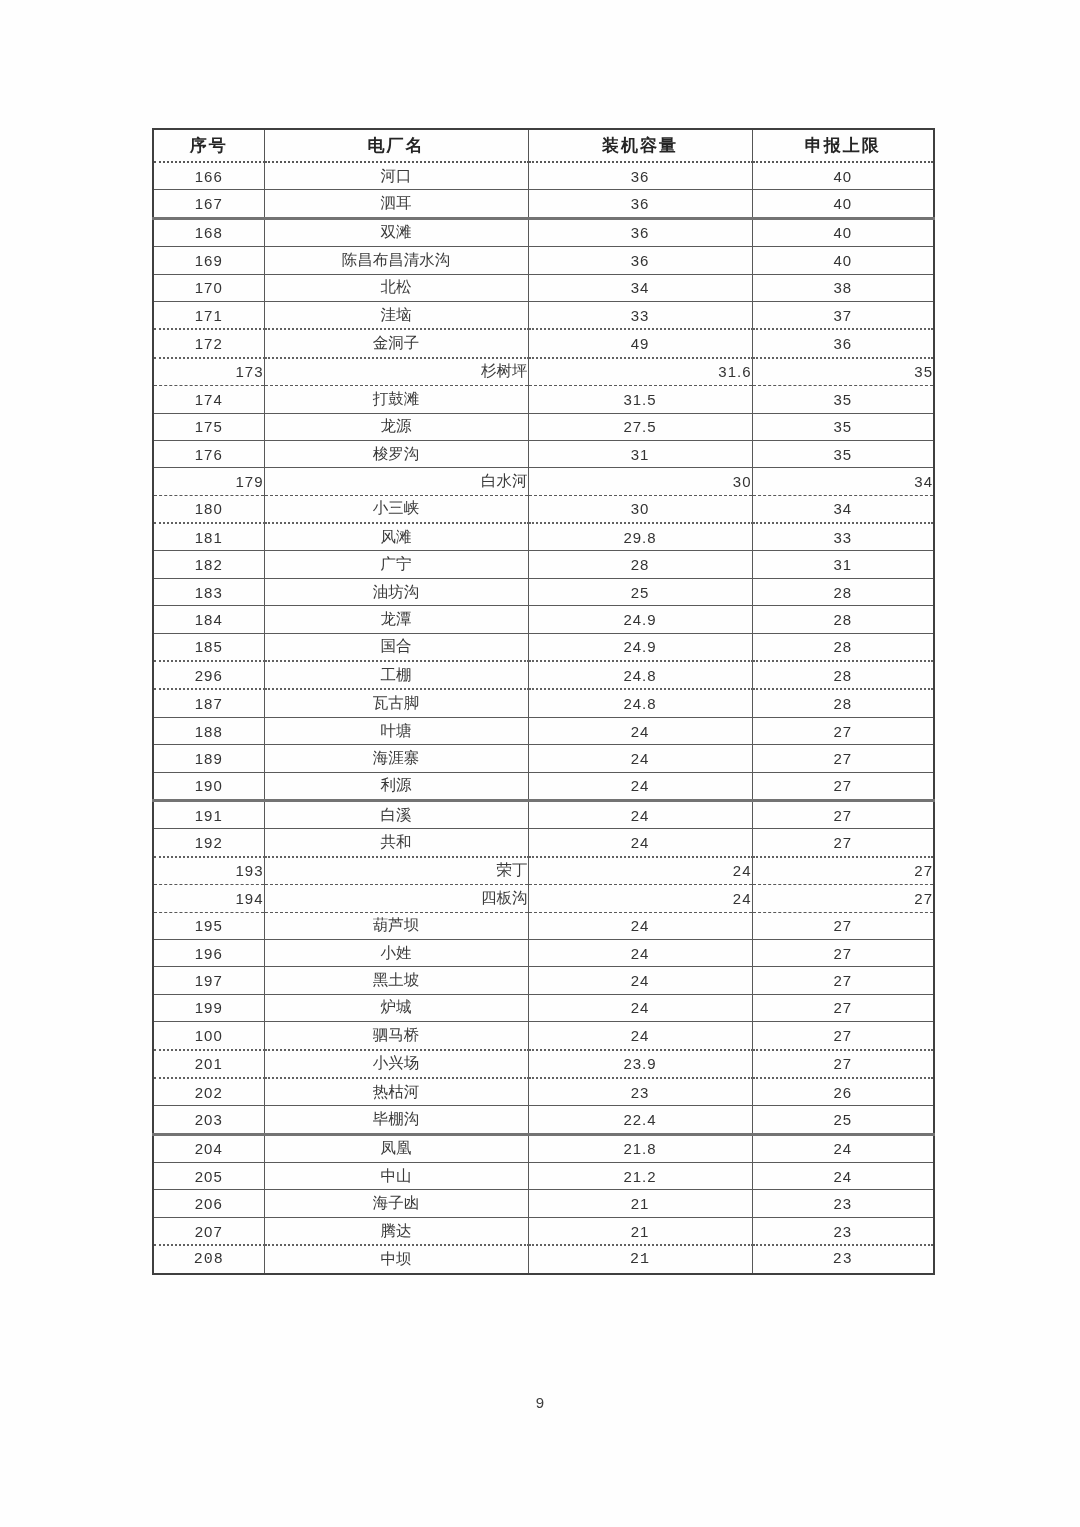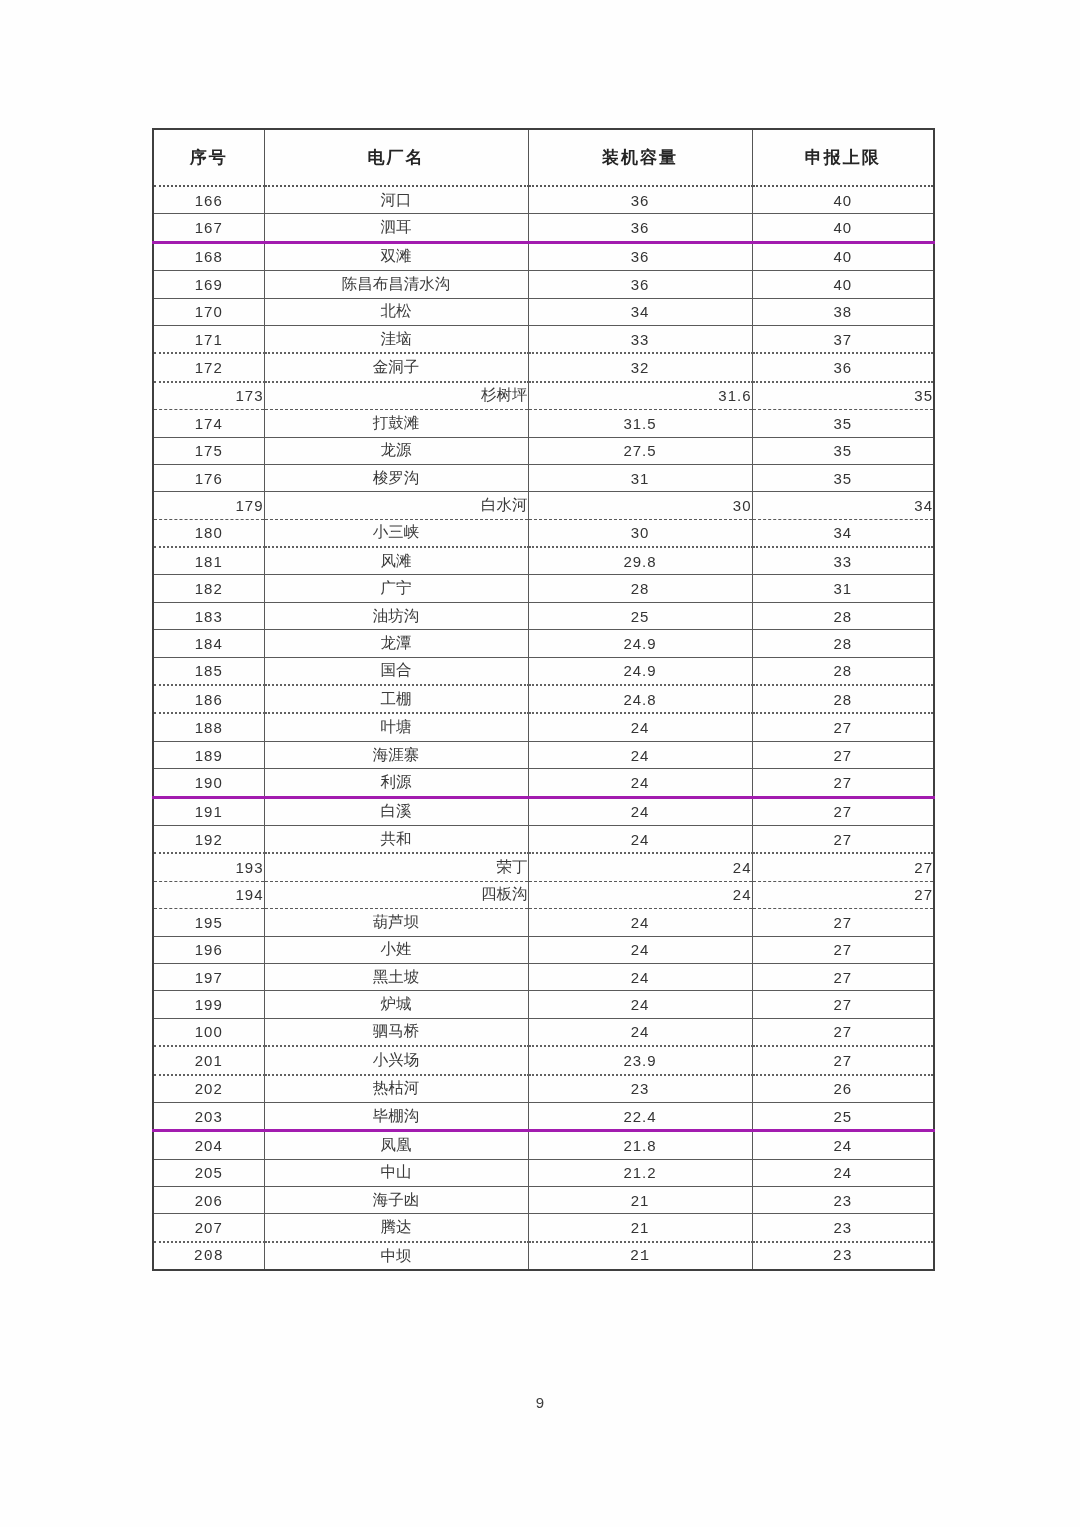--- a/index.html
+++ b/index.html
@@ -19,21 +19,21 @@
     border-collapse:collapse;
     table-layout:fixed;
     border:2px solid #3f3f3f;
   }
   .doc-table col.c-no{width:111px;}
   .doc-table col.c-name{width:264px;}
   .doc-table col.c-cap{width:224px;}
   .doc-table col.c-lim{width:182px;}
   .doc-table th{
     height:31px;
-    padding:12px;
+    padding:0;
     text-align:center;
     vertical-align:middle;
     font-size:17px;
     font-weight:bold;
     color:#252525;
     border-right:1px solid #555;
     border-bottom:2px dotted #575757;
     letter-spacing:2px;
     margin-top:30px;
   }
@@ -51,21 +51,21 @@
   .doc-table th:last-child,
   .doc-table td:last-child{border-right:none;}
   .doc-table td.num{
     font-size:15px;
     letter-spacing:1px;
     color:#343434;
   }
   tr.sep-solid  td{border-bottom:1px solid #5a5a5a;}
   tr.sep-dotted td{border-bottom:2px dotted #616161;}
   tr.sep-dashed td{border-bottom:1px dashed #595959;text-align:right;}
-  tr.sep-thick  td{border-bottom:3px solid #a21caf;}
+  tr.sep-thick  td{border-bottom:3px solid #737373;}
   tr.sep-none   td{border-bottom:none;font-family:Liberation Mono, monospace;}
   .page-number{
     position:absolute;
     left:0;top:1394px;
     width:100%;
     text-align:center;
     font-size:15px;
     color:#3d3d3d;
   }
 </style>
@@ -122,21 +122,21 @@
         </tr>
         <tr class="sep-dotted">
           <td class="num">171</td>
           <td>洼垴</td>
           <td class="num">33</td>
           <td class="num">37</td>
         </tr>
         <tr class="sep-dotted">
           <td class="num">172</td>
           <td>金洞子</td>
-          <td class="num">32</td>
+          <td class="num">49</td>
           <td class="num">36</td>
         </tr>
         <tr class="sep-dashed">
           <td class="num">173</td>
           <td>杉树坪</td>
           <td class="num">31.6</td>
           <td class="num">35</td>
         </tr>
         <tr class="sep-solid">
           <td class="num">174</td>
@@ -192,22 +192,28 @@
           <td class="num">24.9</td>
           <td class="num">28</td>
         </tr>
         <tr class="sep-dotted">
           <td class="num">185</td>
           <td>国合</td>
           <td class="num">24.9</td>
           <td class="num">28</td>
         </tr>
         <tr class="sep-dotted">
-          <td class="num">186</td>
+          <td class="num">296</td>
           <td>工棚</td>
+          <td class="num">24.8</td>
+          <td class="num">28</td>
+        </tr>
+        <tr class="sep-solid">
+          <td class="num">187</td>
+          <td>瓦古脚</td>
           <td class="num">24.8</td>
           <td class="num">28</td>
         </tr>
         <tr class="sep-solid">
           <td class="num">188</td>
           <td>叶塘</td>
           <td class="num">24</td>
           <td class="num">27</td>
         </tr>
         <tr class="sep-solid">

